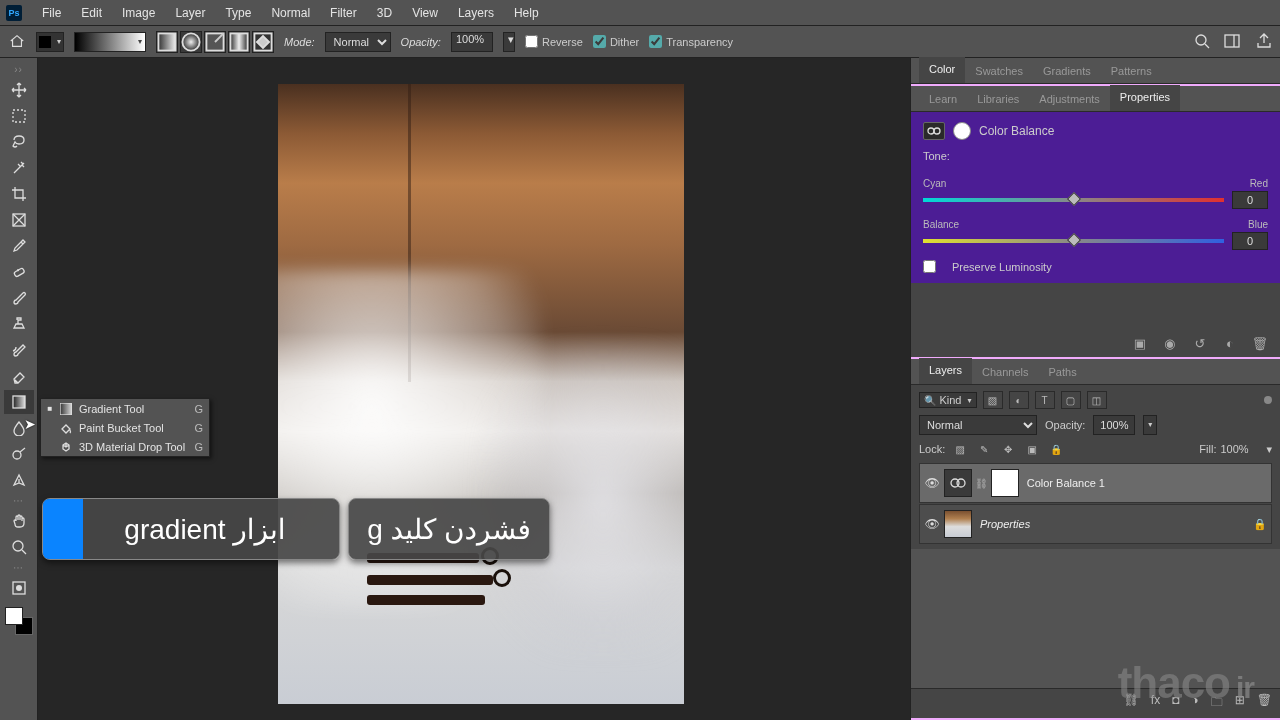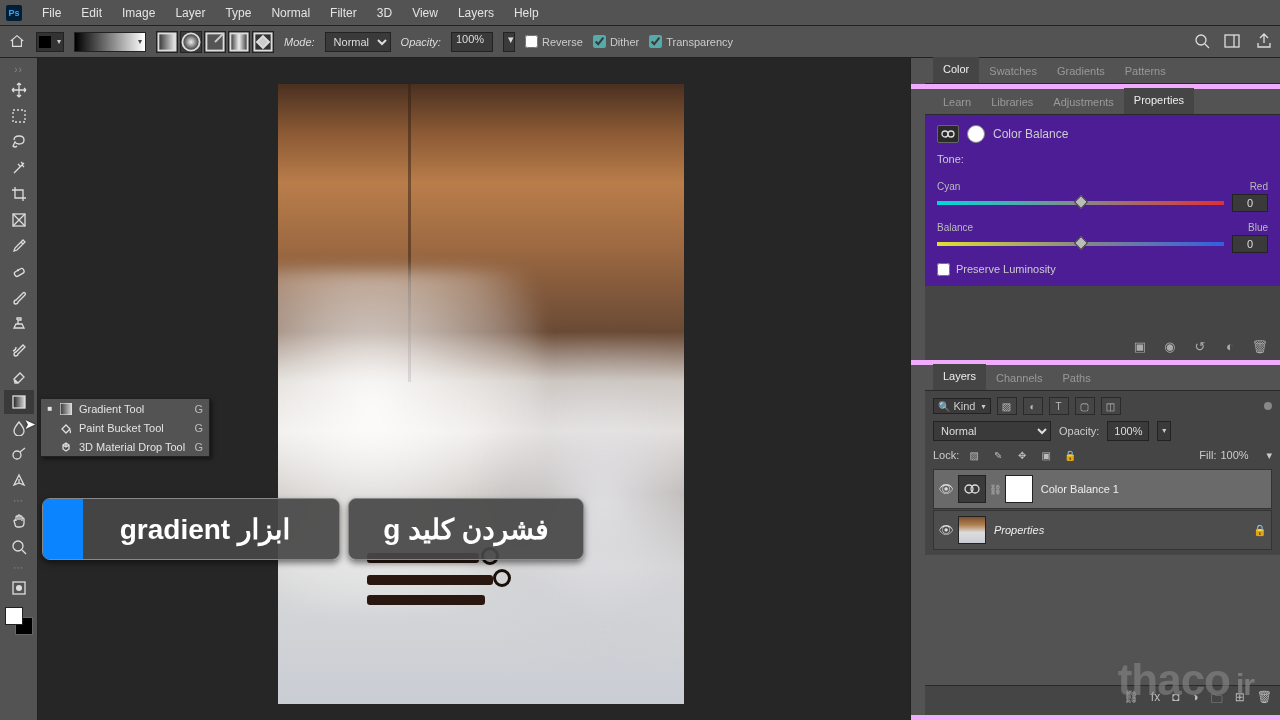--- a/index.html
+++ b/index.html
@@ -46,44 +46,44 @@
 .tool-fly .row.sel { background:#535353; }
 .tool-fly .row .dot { width:6px; text-align:center; font-size:8px; }
 .tool-fly .row .ic { width:14px; height:14px; display:flex; align-items:center; justify-content:center; }
 .tool-fly .row .nm { flex:1; }
 .tool-fly .row .key { color:#bbb; }
 
 
 .cursor { position:absolute; left:24px; top:358px; z-index:50; font-size:14px; color:#fff; text-shadow:0 0 2px #000; }
 
 
-.tip1, .tip2 { position:absolute; top:440px; height:62px; background:rgba(70,70,70,.92); border:1px solid #888; border-radius:8px; display:flex; align-items:center; justify-content:center; font-size:28px; color:#fff; z-index:20; box-shadow:0 3px 6px rgba(0,0,0,.5);font-weight:bold; }
+.tip1, .tip2 { position:absolute; top:440px; height:62px; background:rgba(70,70,70,.92); border:1px solid #888; border-radius:8px; display:flex; align-items:center; justify-content:center; font-size:28px; color:#fff; z-index:20; box-shadow:0 3px 6px rgba(0,0,0,.5); }
 .tip1 { left:4px; width:298px; }
-.tip2 { left:310px; width:236px; }
+.tip2 { left:310px; width:202px; }
 .tip1 .accent { position:absolute; left:0; top:0; bottom:0; width:40px; background:#0a84ff; border-radius:6px 0 0 6px; }
 .tip1 .txt { margin-left:28px; }
 
 
 .canvas-wrap { flex:1; background:#262626; position:relative; overflow:hidden; }
 .canvas { position:absolute; left:240px; top:26px; width:406px; height:620px; background:linear-gradient(180deg,#4a3020 0%,#8c5a35 8%,#b97d4a 16%,#9e6a42 26%,#6a4a35 40%,#cfc7c0 48%,#e8e4e0 56%,#bbb6b0 66%,#d8d8d8 78%,#c9cdd4 100%); overflow:hidden; }
 .canvas::before { content:""; position:absolute; left:32%; top:0; width:3px; height:48%; background:rgba(50,30,20,.5); }
 .canvas .pipes { position:absolute; left:22%; bottom:10%; width:50%; height:16%; }
 .canvas .pipe { position:absolute; height:10px; background:#2a1810; border-radius:3px; }
 .canvas .p1 { left:0; top:10px; width:55%; }
 .canvas .p2 { left:0; top:32px; width:62%; }
 .canvas .p3 { left:0; top:52px; width:58%; }
 .canvas .wheel { position:absolute; width:18px; height:18px; border:3px solid #1a100a; border-radius:50%; }
 .canvas .w1 { left:56%; top:4px; }
 .canvas .w2 { left:62%; top:26px; }
 .canvas .smoke1 { position:absolute; left:-5%; top:30%; width:70%; height:55%; background:radial-gradient(ellipse at 40% 40%, rgba(255,255,255,.9), rgba(255,255,255,.3) 60%, transparent 80%); filter:blur(8px); }
 .canvas .smoke2 { position:absolute; right:-10%; top:42%; width:60%; height:50%; background:radial-gradient(ellipse at 50% 50%, rgba(230,230,235,.85), rgba(200,200,210,.2) 55%, transparent 80%); filter:blur(10px); }
 
 
 .panels { width:370px; background:#535353; border-left:1px solid #222; display:flex; flex-direction:column; }
-.panel { border-bottom:5px solid #f0abfc;padding-left:14px; }
+.panel { border-bottom:2px solid #f0abfc; }
 .panel-tabs { display:flex; height:26px; align-items:flex-end; padding-left:8px; font-size:11px; color:#999; border-bottom:1px solid #2a2a2a; }
 .panel-tabs .tab { padding:0 10px; line-height:24px; cursor:default; }
 .panel-tabs .tab.active { color:#eee; background:#454545; border-bottom:2px solid #454545; }
 .panel-body { padding:10px 12px; background:#4c1d95; }
 
 .prop-hdr { display:flex; align-items:center; gap:8px; margin-bottom:10px; }
 .prop-hdr .badge { width:22px; height:18px; background:#2a2a2a; border:1px solid #666; border-radius:2px; display:flex; align-items:center; justify-content:center; font-size:9px; }
 .prop-hdr .mask { width:18px; height:18px; background:#fff; border-radius:50%; border:1px solid #888; }
 .prop-row { margin-bottom:16px; }
 .prop-row .rl { display:flex; align-items:center; gap:6px; margin-bottom:6px; }
@@ -481,21 +481,21 @@
               </div>
   <div class="track-wrap">
     <div class="track">
                   <div class="bar yel-blu"></div>
                   <div class="thumb" style="left:50%"></div>
                 </div>
     <div class="valbox">0</div>
   </div>
             </div>
           </div>
-        <label class="check" style="display:flex;gap:6px;">
+        <label class="check" style="display:flex;gap:16px;align-items:center">
           <input type="checkbox" style="">
             <span>Preserve Luminosity</span>
         </label>
       </div>
       <div style="height:46px;background:#454545"></div>
       <div class="panel-foot">
         <span class="ic">▣</span>
         <span class="ic">◉</span>
         <span class="ic">↺</span>
         <span class="ic">◐</span>

